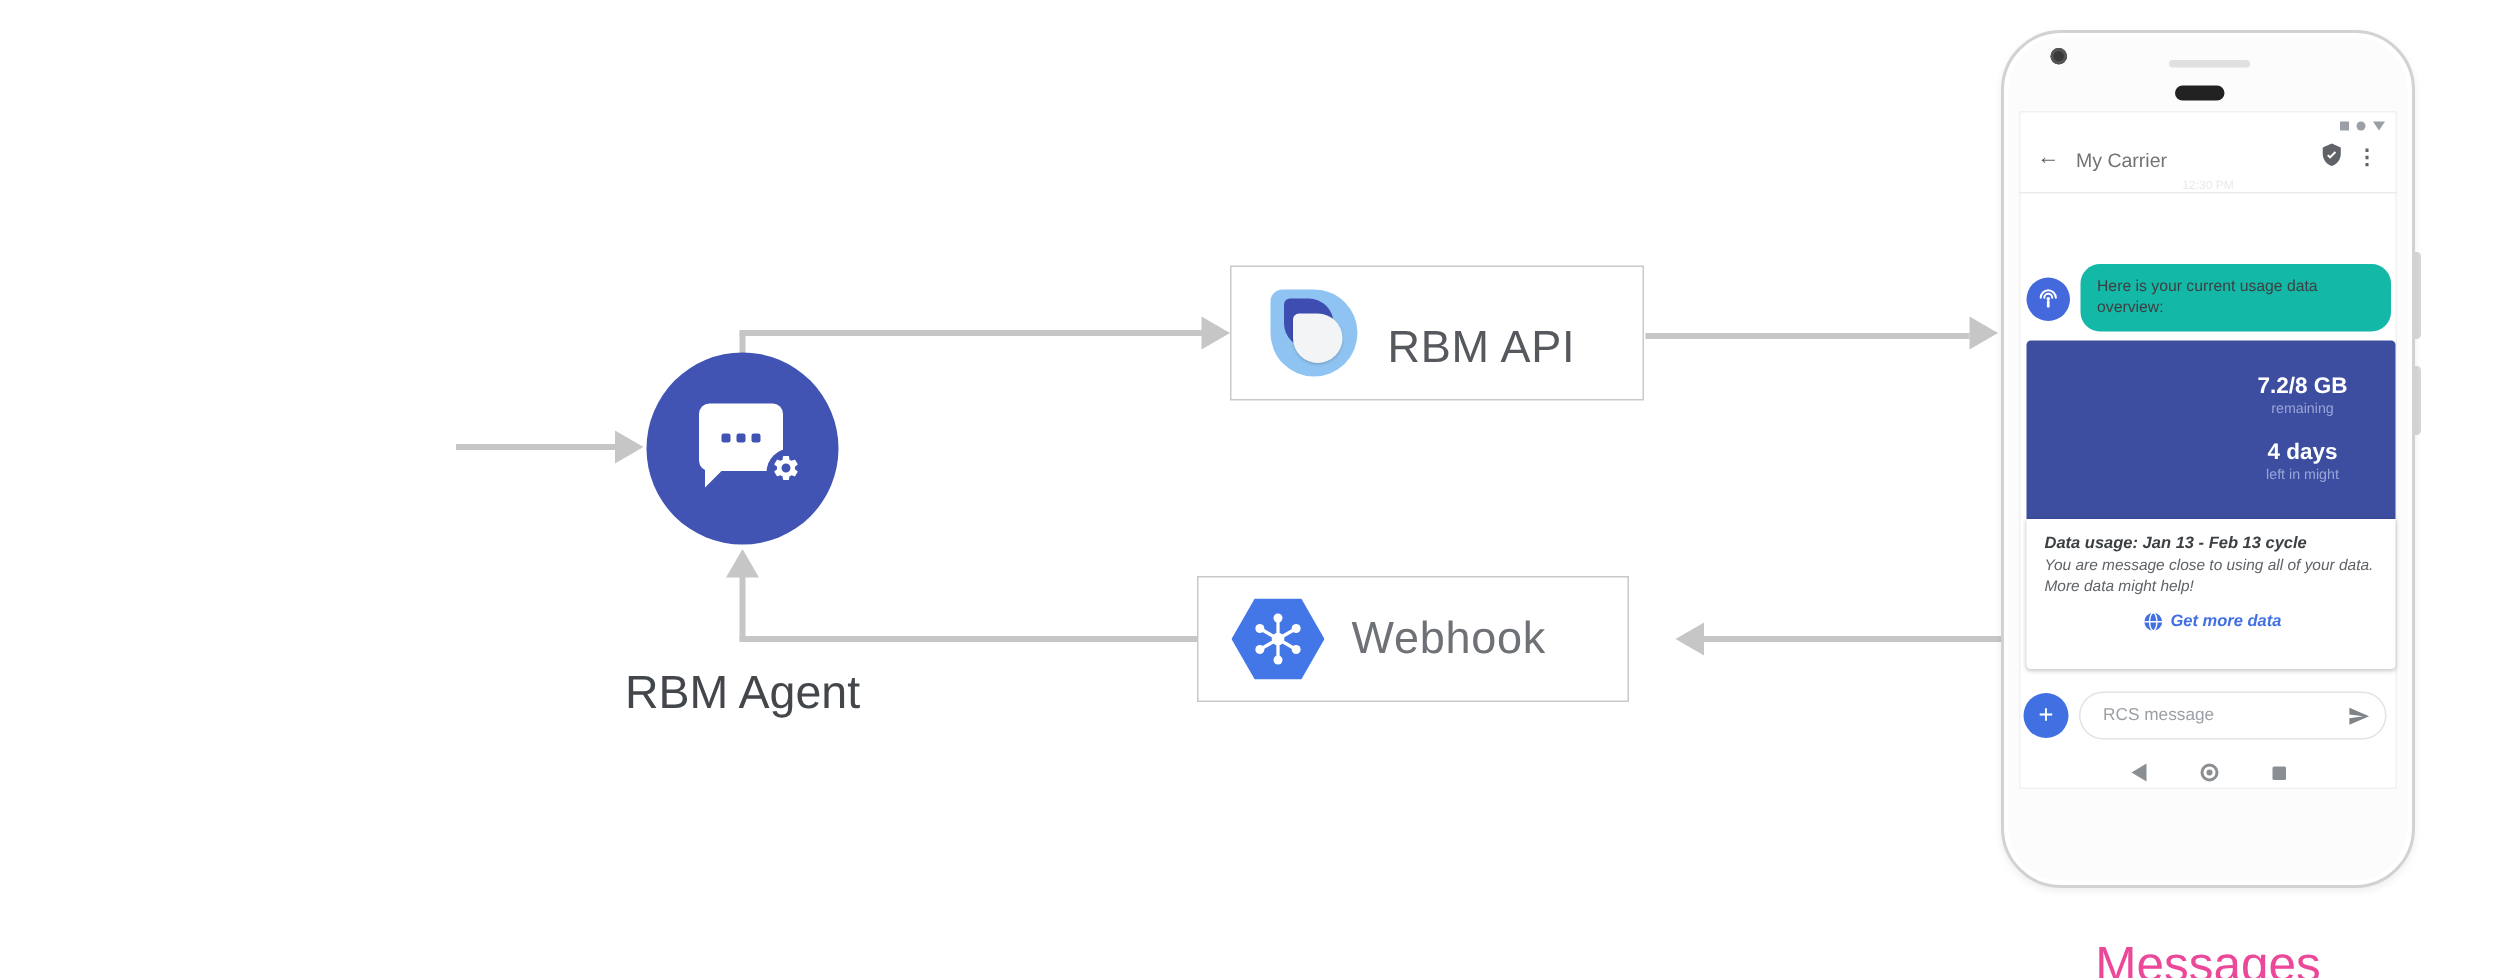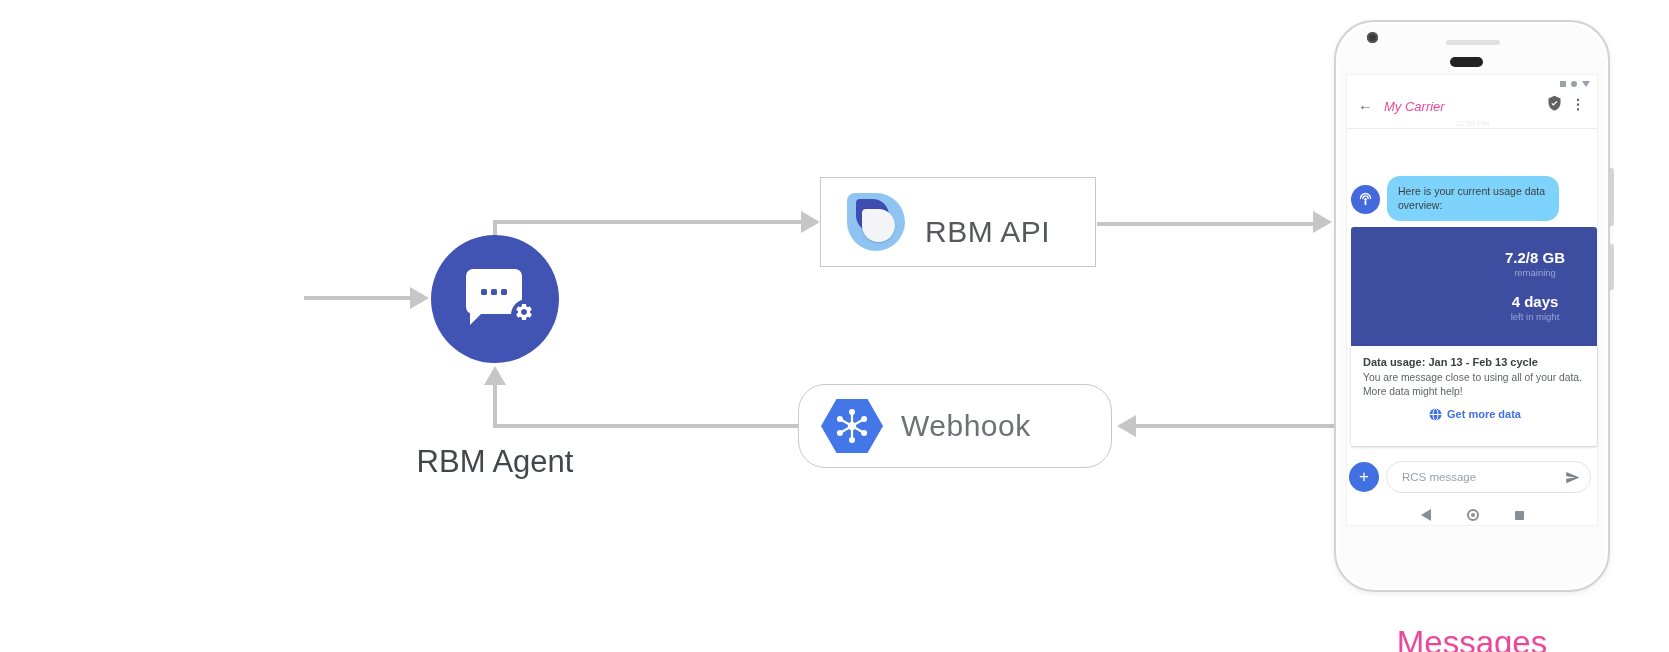--- a/index.html
+++ b/index.html
@@ -6,21 +6,21 @@
   body{font-family:"Liberation Sans", sans-serif;}
   #canvas{position:relative;width:1669px;height:652px;background:#fff;overflow:hidden;}
 
   
   .dbox{position:absolute;background:#fff;border:1.6px solid #C9C9C9;display:flex;align-items:center;}
   .dbox-label{font-weight:300;color:#5E6164;letter-spacing:.5px;}
   #external-trigger{left:45px;top:256px;width:258px;height:88px;justify-content:center;}
   #external-trigger .dbox-label{font-size:30px;color:#636363;}
   #rbm-api-box{left:820px;top:177px;width:276px;height:90px;padding-left:26px;gap:20px;box-sizing:border-box;}
   #rbm-api-box .dbox-label{font-size:30px;color:#55585C;margin-top:19px;}
-  #webhook-box{left:798px;top:384px;width:314px;height:84px;padding-left:22px;gap:18px;box-sizing:border-box;border-radius:27px;}
+  #webhook-box{left:798px;top:384px;width:288px;height:84px;padding-left:22px;gap:18px;box-sizing:border-box;}
   #webhook-box .dbox-label{font-size:30px;color:#6E7175;}
 
   
   .rbm-logo{position:relative;width:58px;height:58px;flex:0 0 auto;}
   .rbm-logo .drop{position:absolute;}
   .rbm-logo .outer{left:0;top:0;width:58px;height:58px;background:#8FC4F2;border-radius:8px 50% 50% 50%;}
   .rbm-logo .dark{left:9px;top:6px;width:33px;height:33px;background:#3E4DB0;border-radius:4px 50% 50% 50%;}
   .rbm-logo .light{left:15px;top:16px;width:33px;height:33px;background:#F2F4F6;border-radius:4px 50% 50% 50%;box-shadow:0 1px 2px rgba(0,0,0,.18);}
 
   
@@ -53,47 +53,47 @@
   .abs{position:absolute;}
 
   
   #status-icons{position:absolute;top:7px;right:8px;display:flex;align-items:center;gap:5px;}
   #status-icons .sq{width:6px;height:6px;background:#9AA0A6;}
   #status-icons .ci{width:6px;height:6px;border-radius:50%;background:#9AA0A6;}
   #status-icons .tr{width:0;height:0;border-top:6px solid #9AA0A6;border-left:4px solid transparent;border-right:4px solid transparent;}
 
   
   #back-arrow{left:12px;top:22px;font-size:15px;color:#5F6368;}
-  #conv-title{left:38px;top:25px;font-size:13px;color:#ec4899;font-style:italic;}
+  #conv-title{left:38px;top:25px;font-size:13px;color:#737373;}
   #shield-wrap{right:35px;top:21px;width:17px;height:17px;}
   #menu-dots{right:13px;top:22px;font-size:14px;font-weight:bold;color:#5F6368;letter-spacing:0;}
   #header-divider{left:0;top:54px;width:252px;height:1px;background:#EBEBEB;}
   #faint-timestamp{left:50%;top:45px;transform:translateX(-50%);font-size:8px;color:rgba(60,64,67,.12);}
 
   
   #agent-avatar{left:5px;top:111px;width:29px;height:29px;border-radius:50%;background:#4469DC;display:flex;align-items:center;justify-content:center;}
-  #chat-bubble{left:41px;top:102px;width:172px;box-sizing:border-box;background:#7dd3fc;border-radius:13px;padding:8px 11px;font-size:10.5px;line-height:1.38;color:#3C4043;}
+  #chat-bubble{left:41px;top:102px;width:207px;box-sizing:border-box;background:#14b8a6;border-radius:13px;padding:8px 11px;font-size:10.5px;line-height:1.38;color:#3C4043;}
 
   
   #usage-card{left:5px;top:153px;width:246px;height:119px;background:#3D4EA0;border-radius:3px 3px 0 0;}
   #gauge{position:absolute;left:24px;top:14px;width:90px;height:90px;}
   #gauge-ring{position:absolute;left:0;top:0;width:90px;height:90px;border-radius:50%;
     background:conic-gradient(from 205deg,#7FA8EC 0deg,#8F72D6 120deg,#C2489F 240deg,#E3258C 309deg,#ffffff 310deg 360deg);}
   #gauge-hole{position:absolute;left:11px;top:11px;width:68px;height:68px;border-radius:50%;background:#3D4EA0;}
   #gauge-text{position:absolute;left:0;top:0;width:90px;height:90px;display:flex;align-items:center;justify-content:center;color:#fff;}
   #gauge-text .big{font-size:24px;font-weight:300;}
   #gauge-text .small{font-size:11px;margin-top:9px;}
   .usage-stat{position:absolute;left:128px;width:112px;text-align:center;color:#fff;}
   #stat-remaining{top:22px;}
   #stat-days{top:66px;}
   .usage-stat .val{font-size:15px;font-weight:bold;}
   .usage-stat .lab{font-size:9.5px;color:#99A5D8;margin-top:1px;}
 
   
-  #info-card{left:5px;top:272px;width:246px;height:100px;background:#fff;border-radius:0 0 3px 3px;box-shadow:0 1px 3px rgba(0,0,0,.22);box-sizing:border-box;padding:10px 10px 8px 12px;}
+  #info-card{left:5px;top:272px;width:246px;height:100px;background:#fff;border-radius:0 0 3px 3px;box-shadow:0 1px 3px rgba(0,0,0,.22);box-sizing:border-box;padding:10px 10px 8px 12px;font-style:italic;}
   #info-title{font-size:11px;font-weight:bold;color:#3C4043;}
   #info-body{font-size:10.3px;color:#5F6368;line-height:1.4;margin-top:3px;}
   #info-action{margin-top:8px;display:flex;align-items:center;justify-content:center;gap:5px;cursor:pointer;}
   #info-action .lbl{font-size:11px;font-weight:bold;color:#4170E2;}
 
   
   #plus-button{left:3px;top:388px;width:30px;height:30px;border-radius:50%;background:#4170E2;color:#fff;display:flex;align-items:center;justify-content:center;font-size:17px;}
   #composer-pill{left:40px;top:387px;width:205px;height:32px;box-sizing:border-box;border:1.5px solid #E3E3E3;border-radius:16px;background:#fff;display:flex;align-items:center;padding:0 10px 0 15px;}
   #composer-placeholder{flex:1;font-size:11.5px;color:#9AA0A6;}
 

